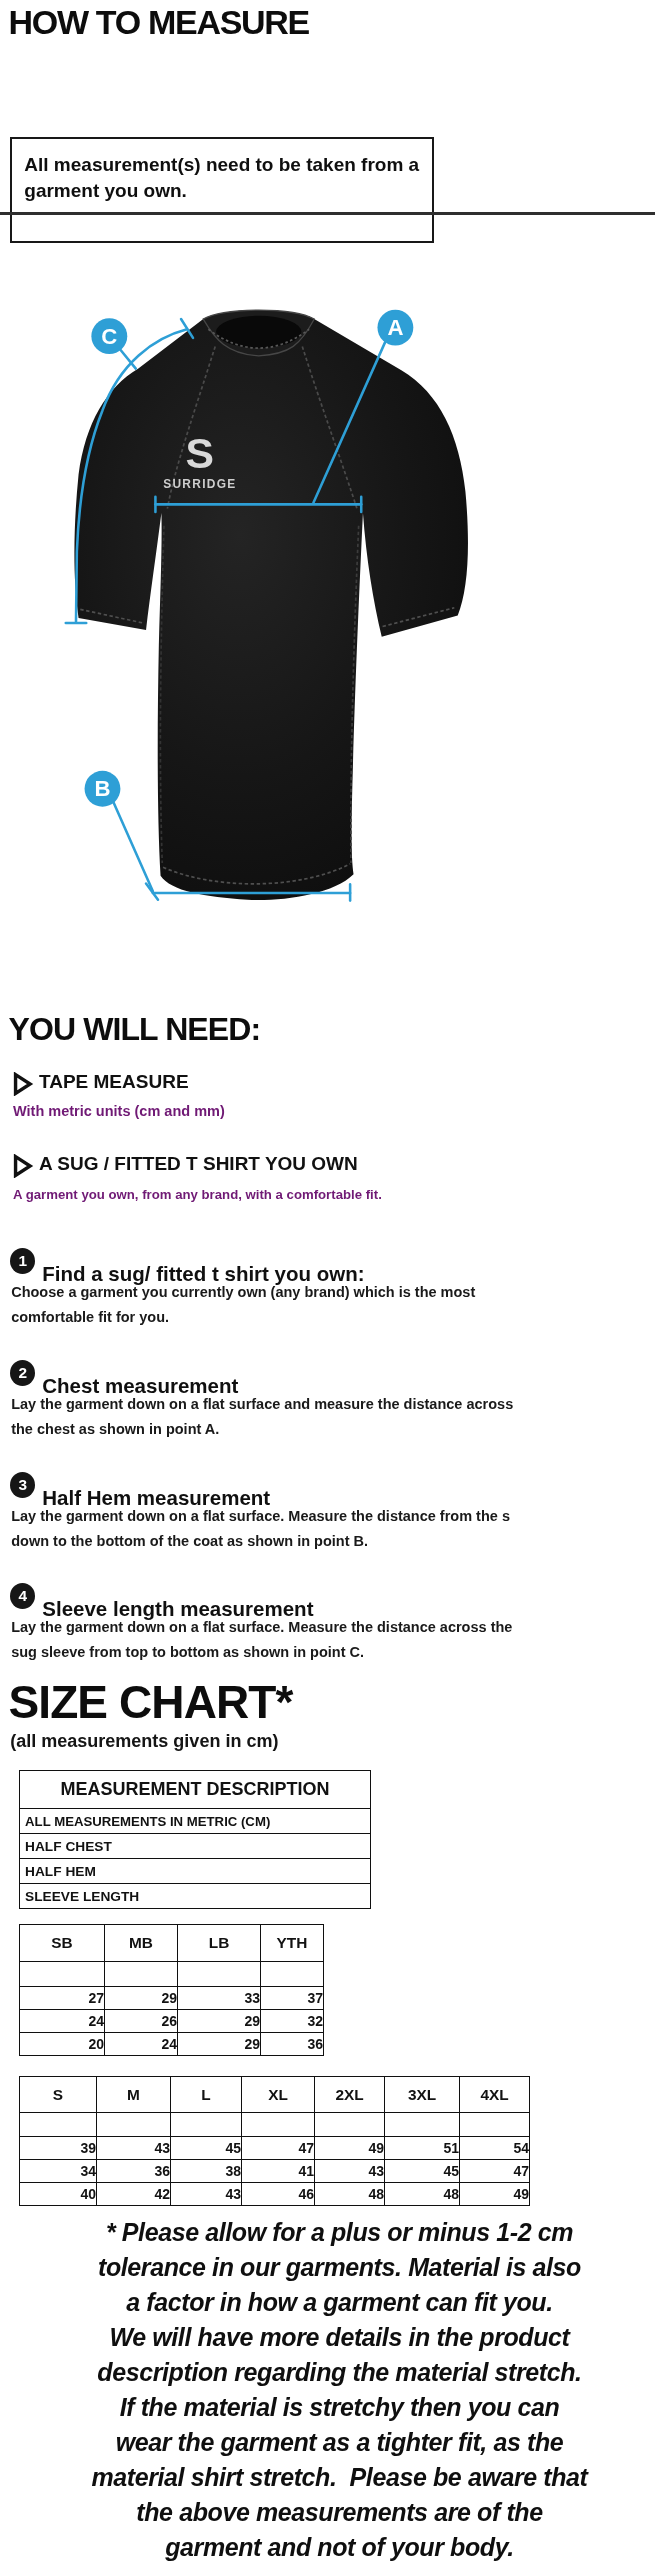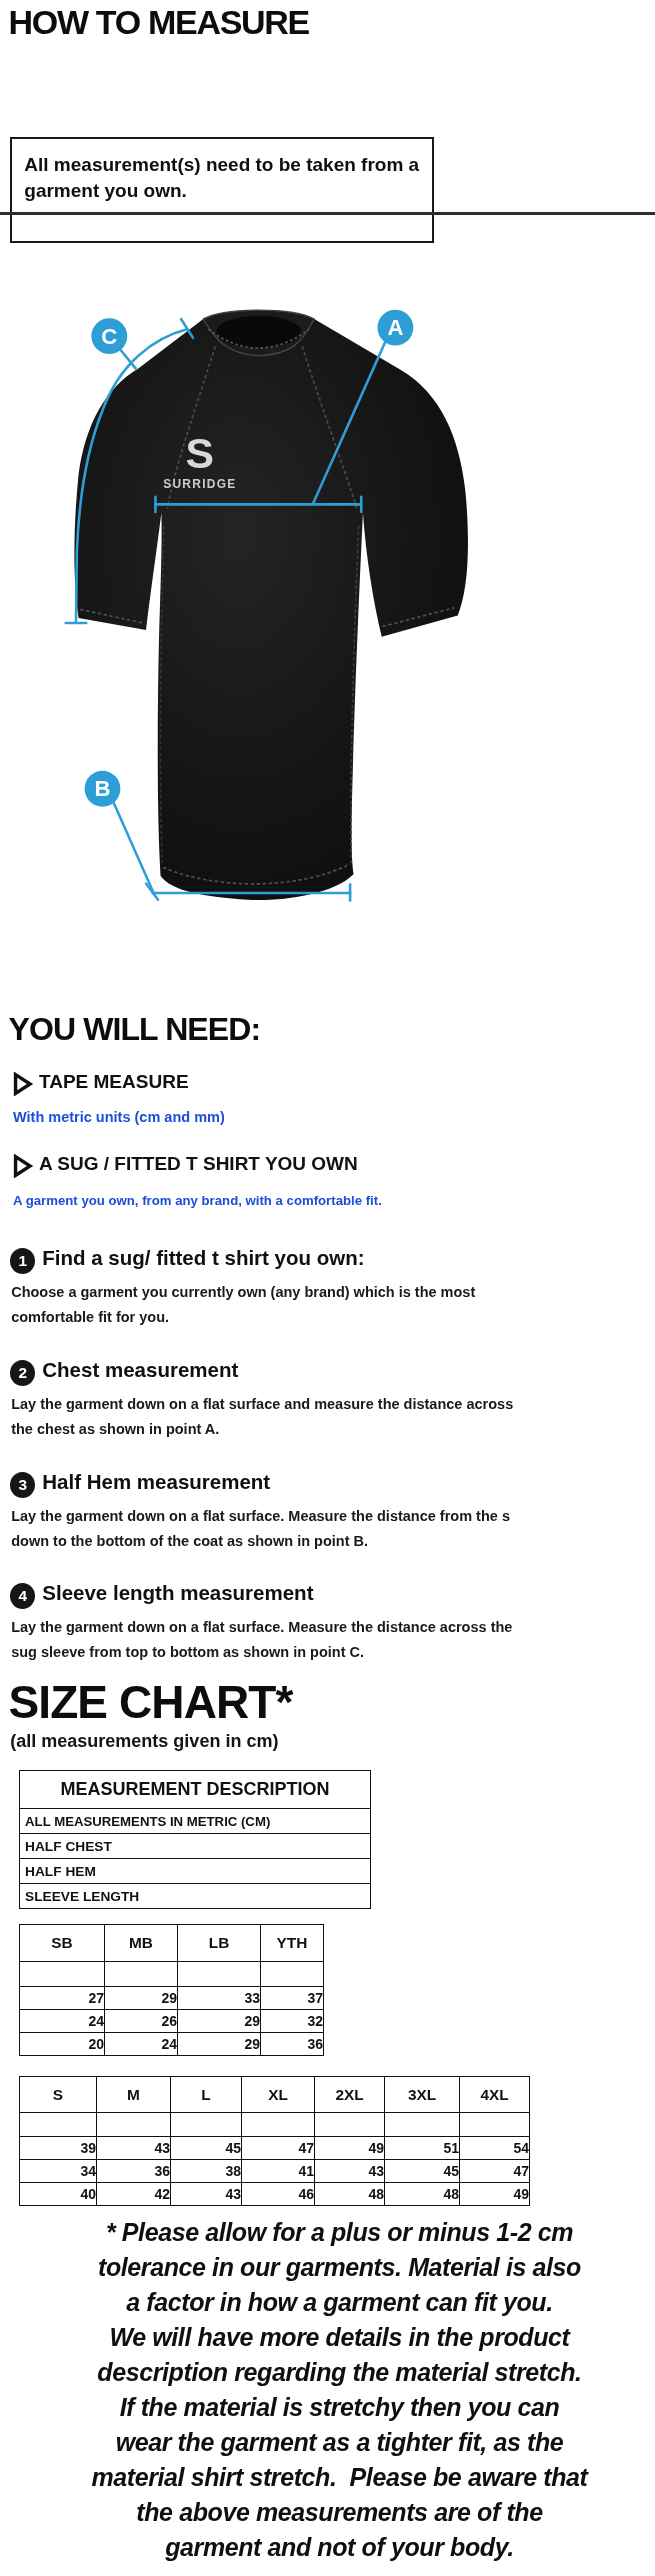--- a/index.html
+++ b/index.html
@@ -12,27 +12,27 @@
   .notice { left:10.3px; top:109px; width:424px; height:106px; border:2.6px solid #181818;
             padding:13px 12px; font-size:19px; font-weight:800; line-height:26px; color:#0f0f0f;margin-top:28px; }
   .divider { left:0; top:212px; width:655px; height:2.6px; background:#2e2e2e; }
 
   .section-head { font-weight:900; color:#0d0d0d; white-space:pre; }
   .ywn { left:8.5px; top:1011px; font-size:32px; letter-spacing:-0.9px; }
   .size-head { left:8.5px; top:1675px; font-size:46px; letter-spacing:-0.9px; }
   .size-sub { left:10.3px; top:1731px; font-size:18px; font-weight:800; white-space:pre; }
 
   .tool-title { font-size:19px; font-weight:800; white-space:pre; color:#111; }
-  .tool-sub { font-weight:700; white-space:pre; color:#1d4ed8;margin-top:6px; }
+  .tool-sub { font-weight:700; white-space:pre; color:#701a75; }
 
   .step { left:10.3px; width:645px; height:94px; }
   .step-num { position:absolute; left:0; top:1.7px; width:25px; height:26px; border-radius:50%;
               background:#161616; color:#fff; font-size:15.4px; font-weight:800;
               display:flex; align-items:center; justify-content:center; }
-  .step-title { position:absolute; left:32px; top:0; font-size:20.5px; font-weight:800; white-space:pre; color:#101010; }
+  .step-title { position:absolute; left:32px; top:16px; font-size:20.5px; font-weight:800; white-space:pre; color:#101010; }
   .step-line { position:absolute; left:0.9px; font-size:14.5px; font-weight:700; white-space:pre; color:#1a1a1a; }
   .sl1 { top:38px; } .sl2 { top:63px; }
 
   table { border-collapse:collapse; table-layout:fixed; }
   td { border:1.7px solid #101010; font-weight:600; color:#121212; overflow:hidden; }
   .t-meas { left:19px; top:1770px; width:352px; }
   .t-meas .hd td { height:38px; text-align:center; font-size:18px; font-weight:800; }
   .t-meas .r td { height:25px; padding-left:5.1px; font-size:13.7px; }
   .t-meas .r1 td { font-weight:800; font-size:13.2px; }
   .t-youth { left:19px; top:1924px; }

